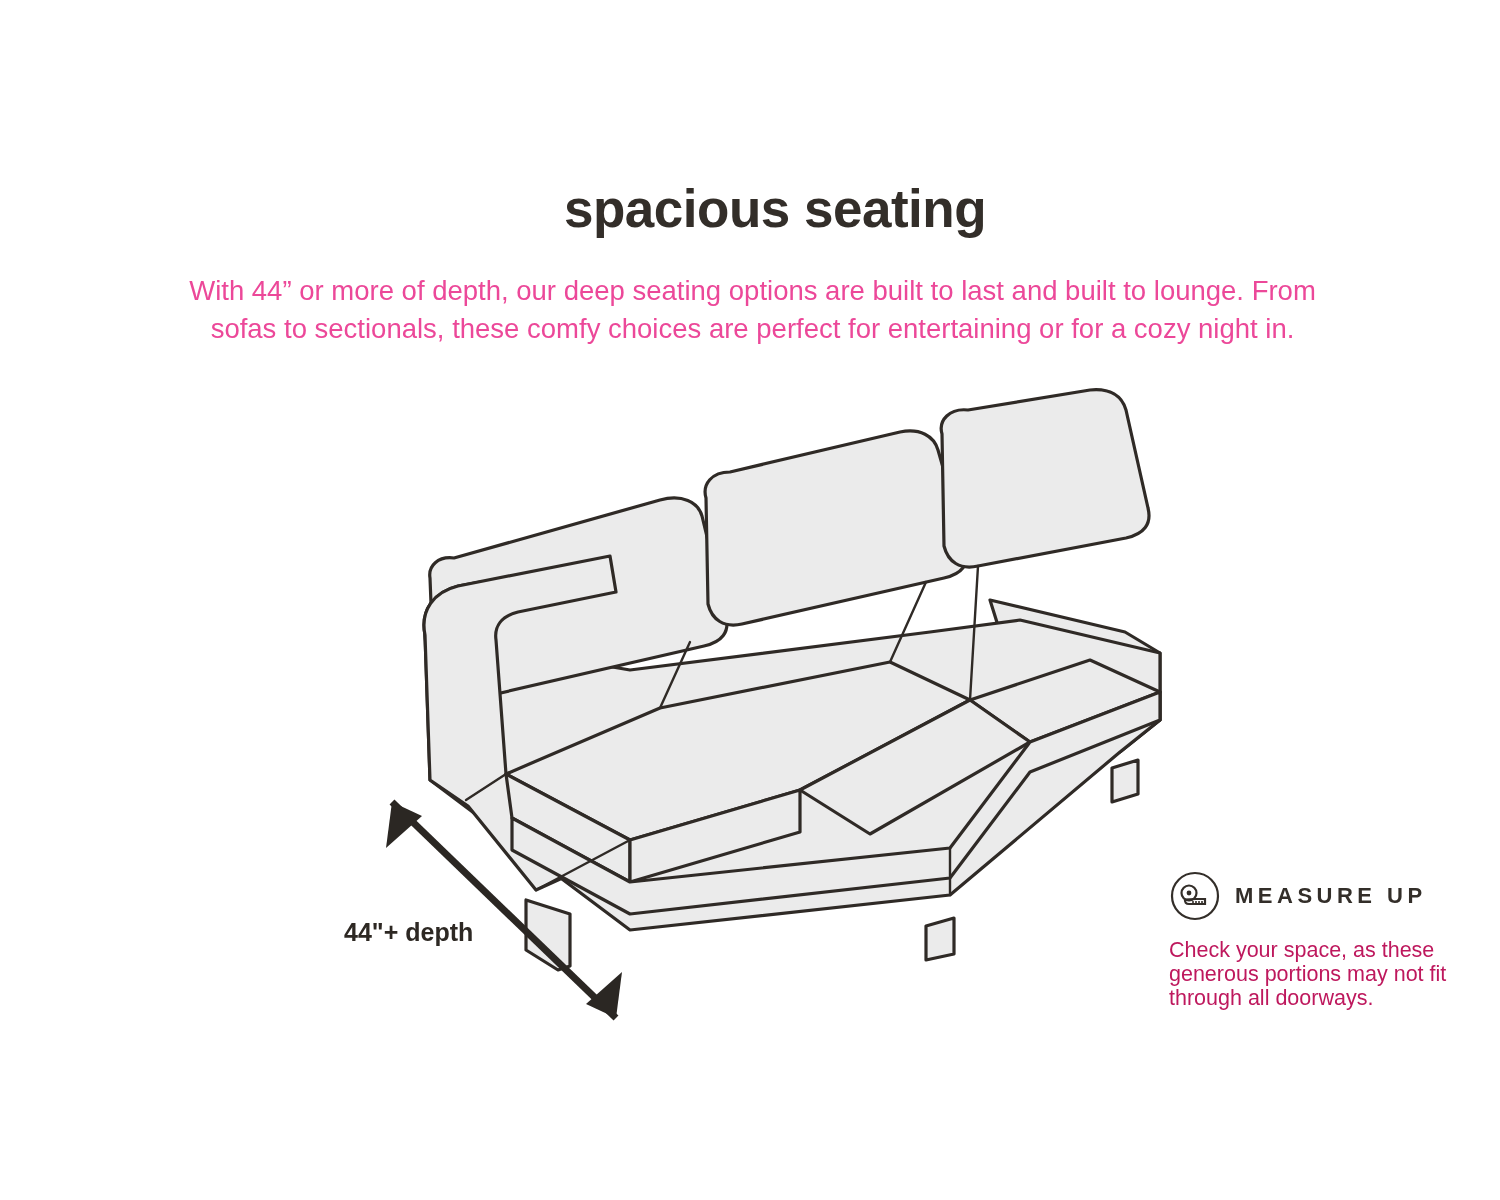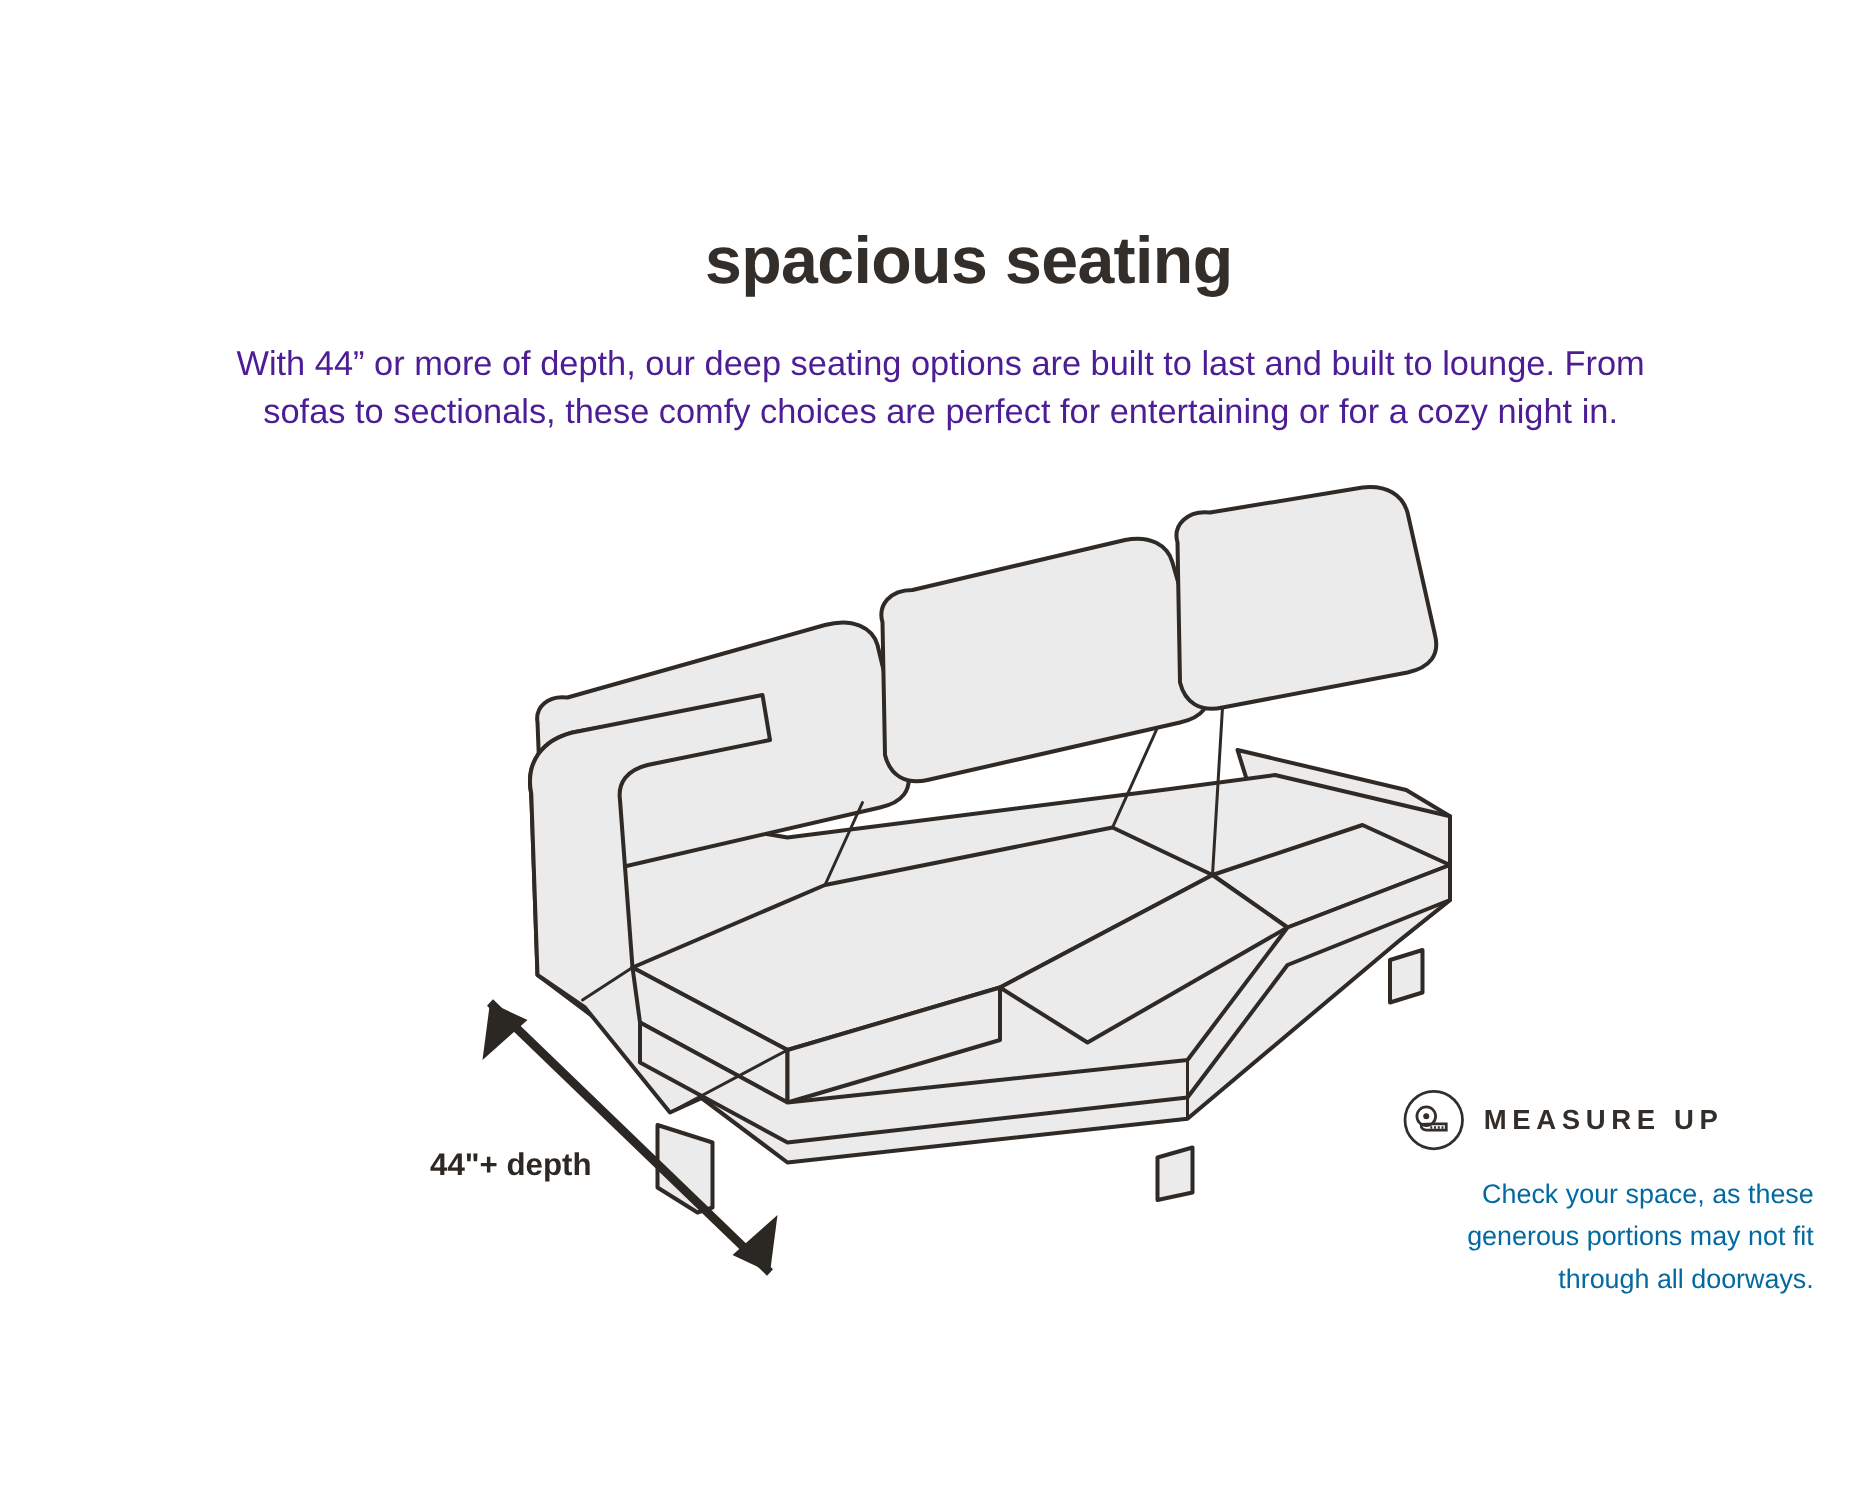--- a/index.html
+++ b/index.html
@@ -33,41 +33,41 @@
     margin-left: 25px;
   }
   .subcopy {
     position: absolute;
     top: 272px;
     left: 155px;
     width: 1195px;
     text-align: center;
     font-size: 27.5px;
     line-height: 38px;
-    color: #4c1d95;
+    color: #ec4899;
   }
   .illustration {
     position: absolute;
     top: 370px;
     left: 330px;
     width: 860px;
     height: 680px;
   }
   .depth-label {
     position: absolute;
     left: 344px;
     top: 918px;
     font-size: 25px;
     font-weight: bold;
     color: #2d2823;
     letter-spacing: 0px;
   }
   .measure-block {
     position: absolute;
-    left: 1121px;
+    left: 1169px;
     top: 870px;
     width: 330px;
   }
   .measure-head {
     display: flex;
     align-items: center;
     justify-content: flex-start;
     gap: 14px;
   }
   .measure-icon {
@@ -77,24 +77,24 @@
   }
   .measure-title {
     font-size: 22px;
     font-weight: bold;
     letter-spacing: 4.5px;
     color: #332e29;
   }
   .measure-text {
     margin-top: 16px;
     width: 330px;
-    text-align: right;
+    text-align: left;
     font-size: 21.5px;
-    line-height: 34px;
-    color: #0369a1;
+    line-height: 24px;
+    color: #be185d;
   }
 </style>
 </head>
 <body>
 
 <div class="page">
 
   <div class="headline">spacious seating</div>
 
   <div class="subcopy">With 44” or more of depth, our deep seating options are built to last and built to lounge. From sofas to sectionals, these comfy choices are perfect for entertaining or for a cozy night in.</div>

